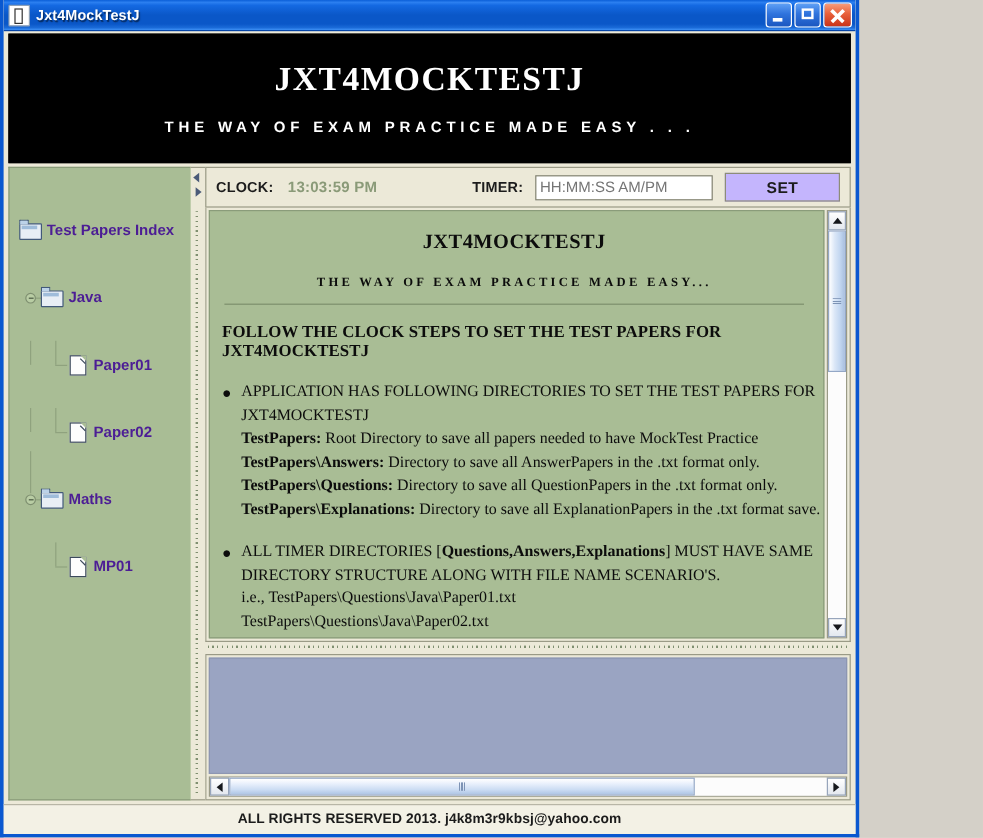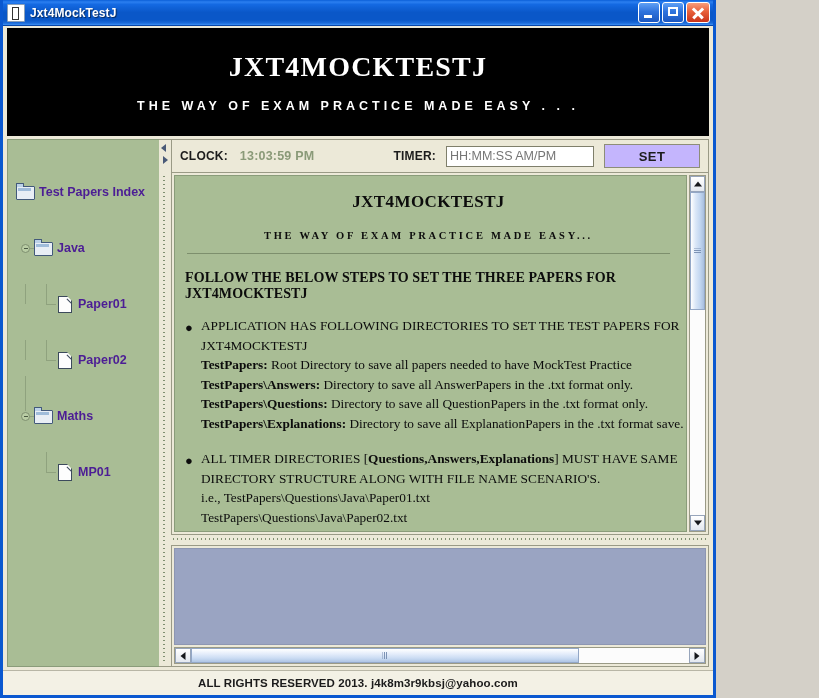--- a/index.html
+++ b/index.html
@@ -671,21 +671,21 @@
           <input class="timer-input" type="text" placeholder="HH:MM:SS AM/PM" style="">
           <div class="set-btn">SET</div>
         </div>
       </div>
 
       <div class="doc-wrap">
         <div class="doc">
           <div class="doc-title">JXT4MOCKTESTJ</div>
           <div class="doc-sub">THE WAY OF EXAM PRACTICE MADE EASY...</div>
           <div class="doc-rule"></div>
-          <div class="doc-h">FOLLOW THE BELOW STEPS TO SET THE THREE PAPERS FOR JXT4MOCKTESTJ</div>
+          <div class="doc-h">FOLLOW THE CLOCK STEPS TO SET THE TEST PAPERS FOR JXT4MOCKTESTJ</div>
 
           <div class="bullet-item">
             <div class="bullet-dot">●</div>
             <div class="bullet-body">
               <div class="bline">APPLICATION HAS FOLLOWING DIRECTORIES TO SET THE TEST PAPERS FOR</div>
               <div class="bline">JXT4MOCKTESTJ</div>
               <div class="bline"><b>TestPapers:</b><span> Root Directory to save all papers needed to have MockTest Practice</span></div>
               <div class="bline"><b>TestPapers\Answers:</b><span> Directory to save all AnswerPapers in the .txt format only.</span></div>
               <div class="bline"><b>TestPapers\Questions:</b><span> Directory to save all QuestionPapers in the .txt format only.</span></div>
               <div class="bline"><b>TestPapers\Explanations:</b><span> Directory to save all ExplanationPapers in the .txt format save.</span></div>

